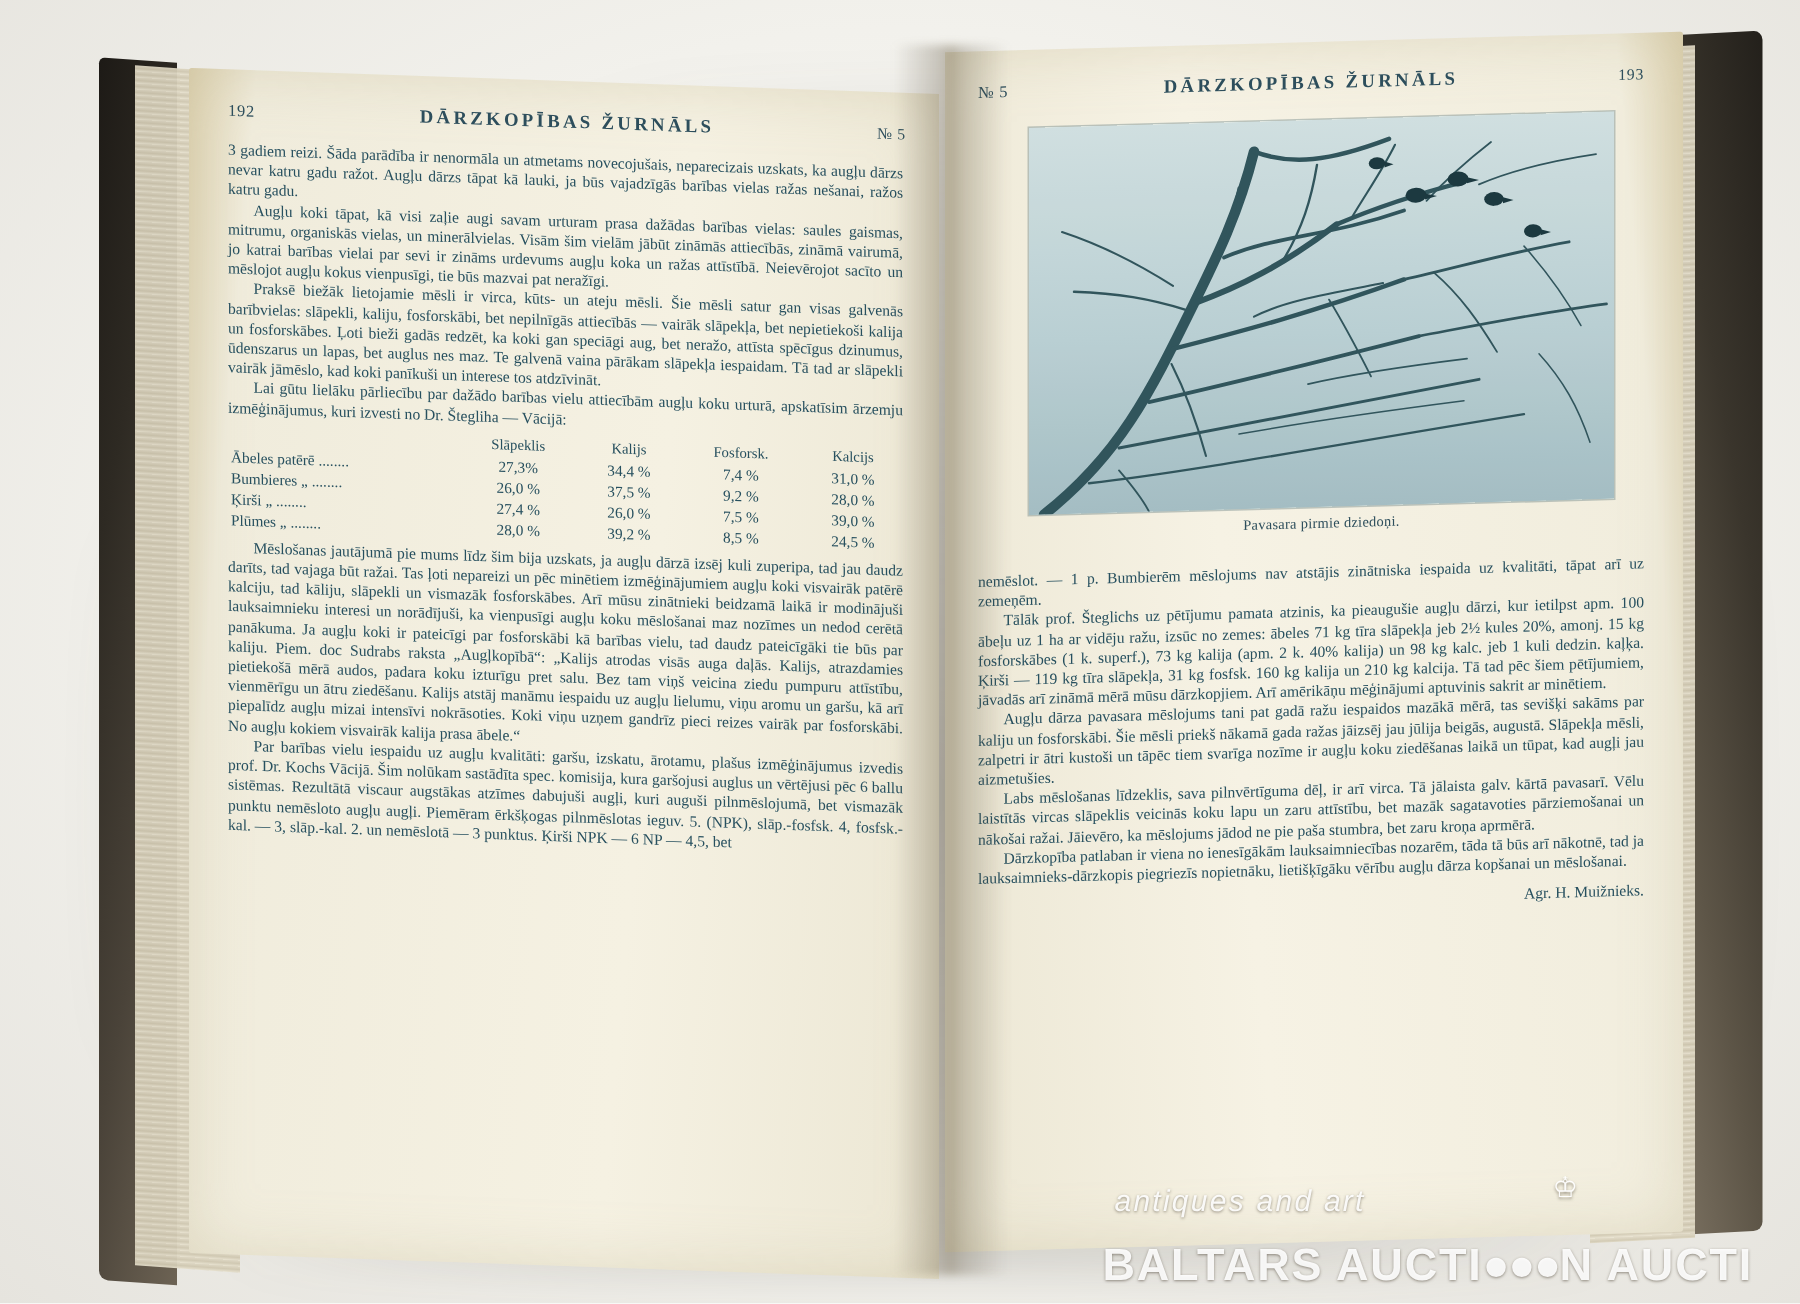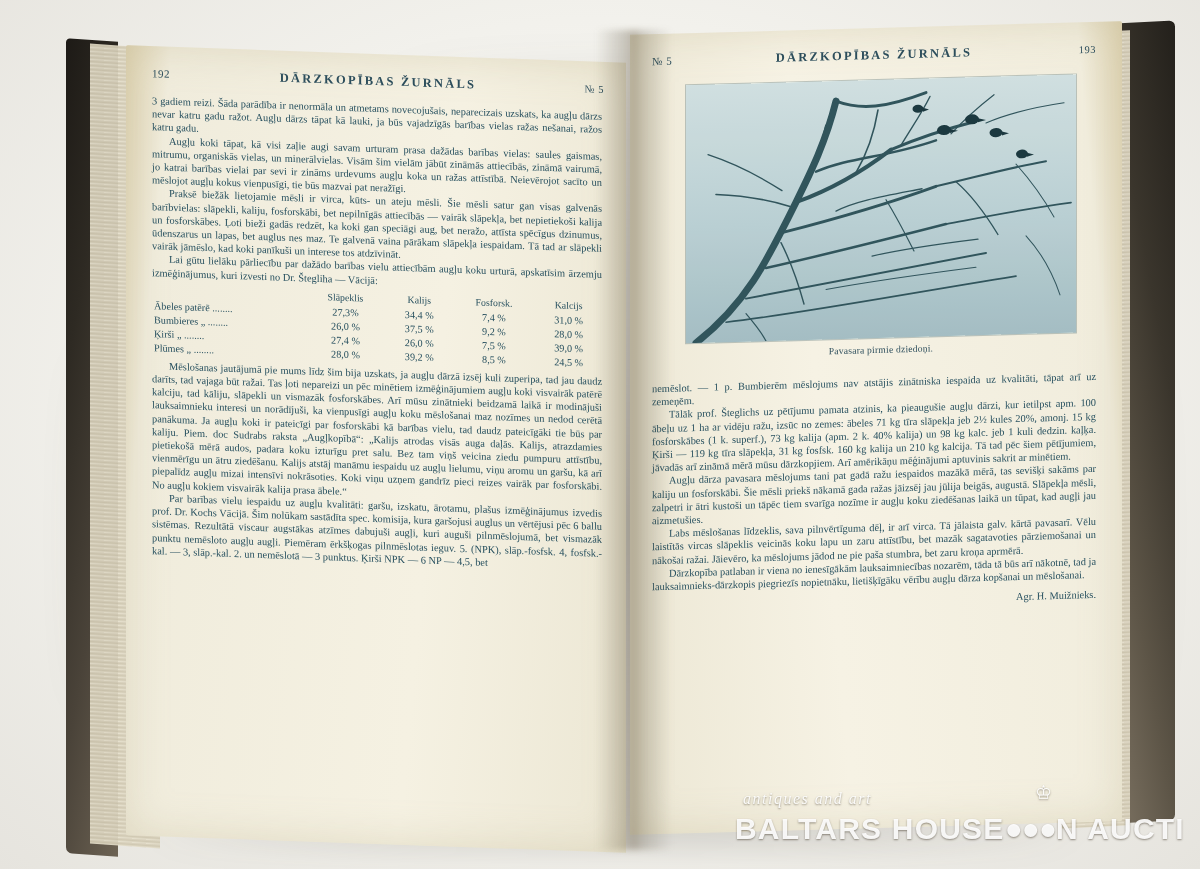--- a/index.html
+++ b/index.html
@@ -252,26 +252,25 @@
     position: absolute;
     left: 735px;
     top: 790px;
     width: 420px;
     color: rgba(255,255,255,0.92);
     text-shadow: 0 1px 2px rgba(70,60,45,0.55);
     font-family: "Liberation Sans", sans-serif;
     pointer-events: none;
   }
   .watermark .wm-top {
-    font-size: 16px;
+    font-size: 20px;
     letter-spacing: 1.5px;
     font-style: italic;
     margin-left: 8px;
-    margin-bottom: 4px;
-    font-family: Liberation Serif, serif;
+    margin-bottom: 14px;
   }
   .watermark .wm-main {
     font-size: 30px;
     font-weight: bold;
     letter-spacing: 1.2px;
     white-space: nowrap;
   }
   .wm-crown {
     position: absolute;
     left: 300px;
@@ -450,15 +449,15 @@
         </div>
       </div>
     </div>
 
     <div class="gutter"></div>
   </div>
 
   <div class="watermark">
     <div class="wm-top">antiques and art</div>
     <div class="wm-crown">♔</div>
-    <div class="wm-main"><span>BALTARS HOUSE</span><span class="wm-dots">●●●</span><span>N AUCTI</span></div>
+    <div class="wm-main"><span>BALTARS AUCTI</span><span class="wm-dots">●●●</span><span>N AUCTI</span></div>
   </div>
 </div>
 
 </body></html>

